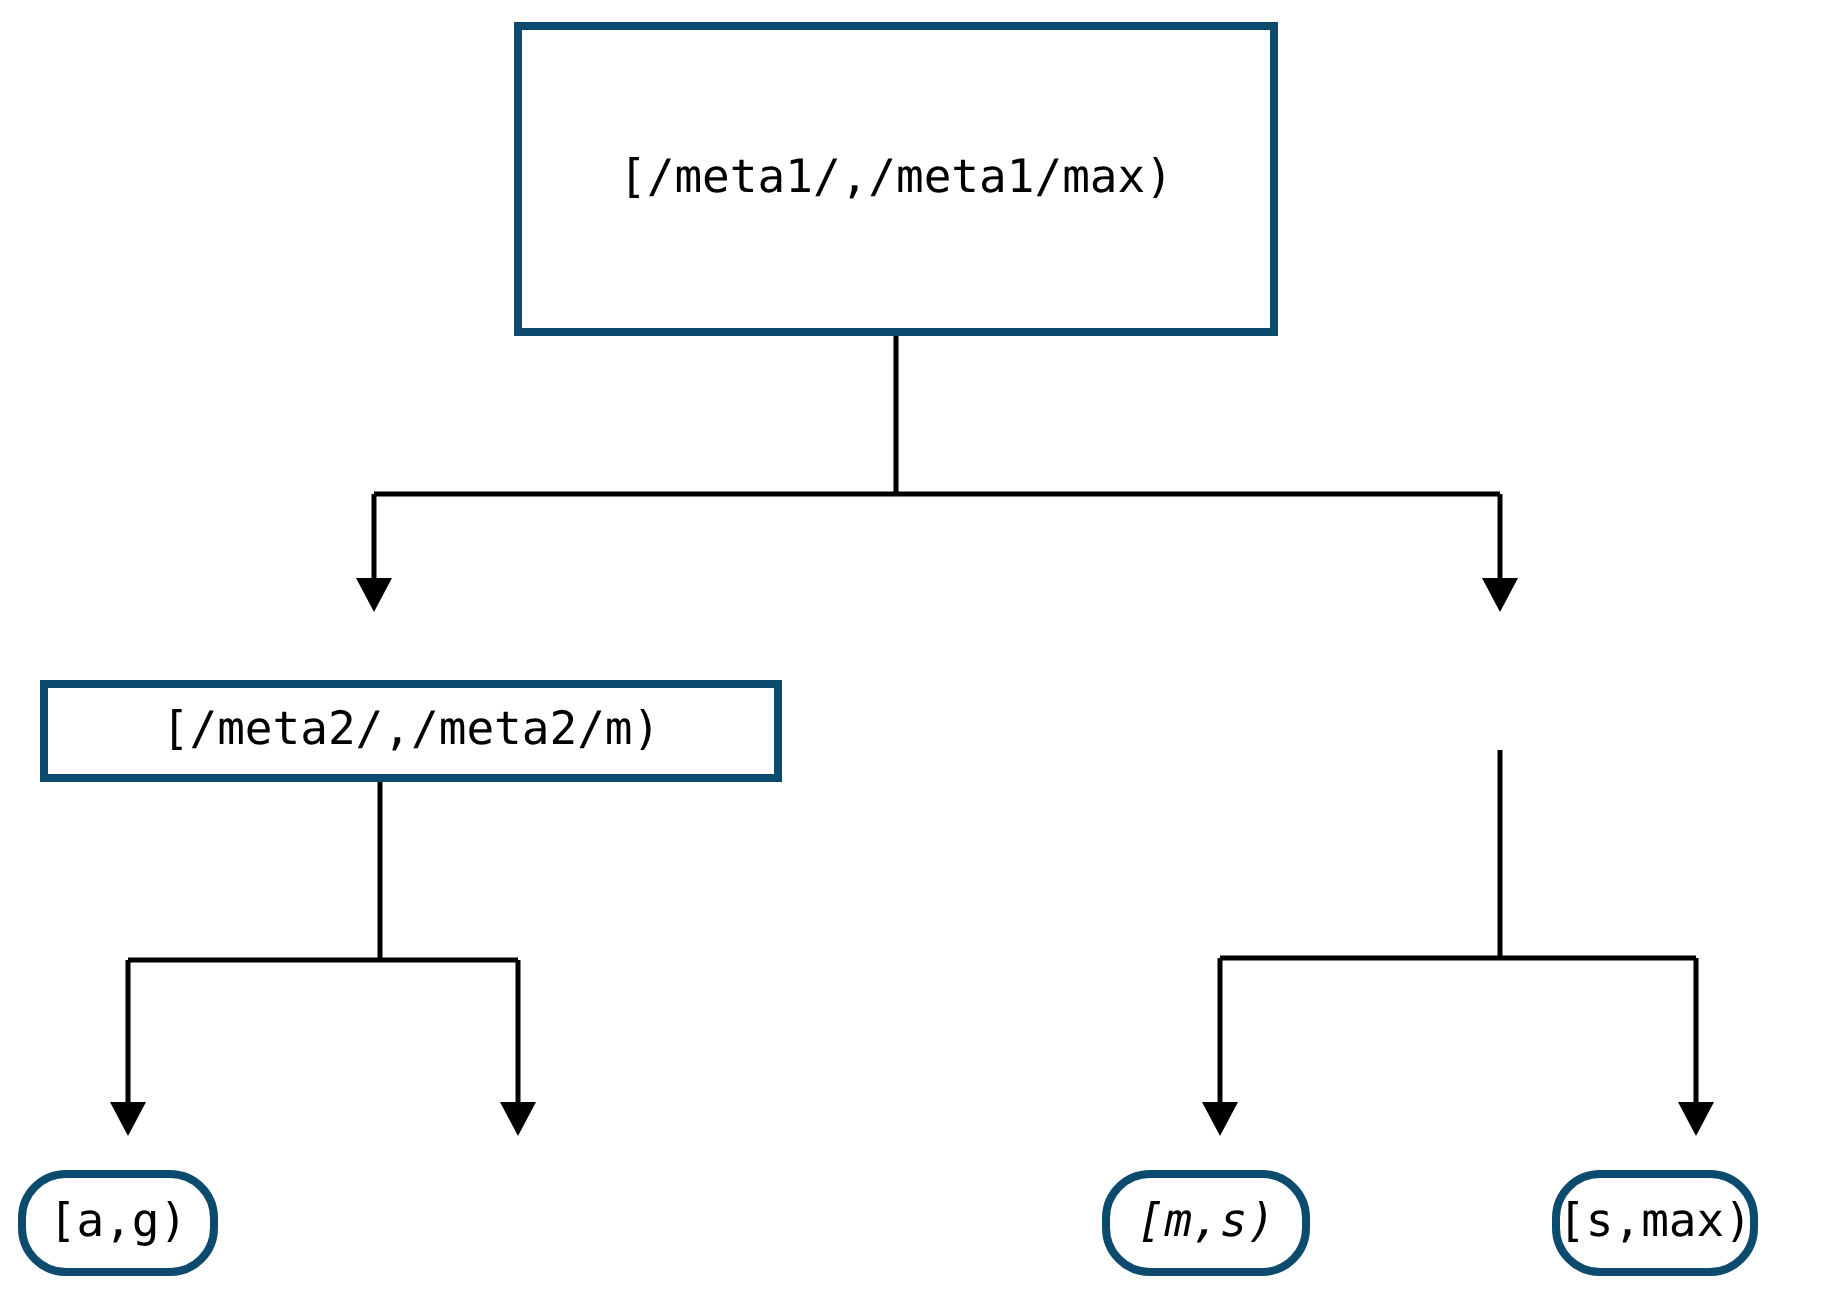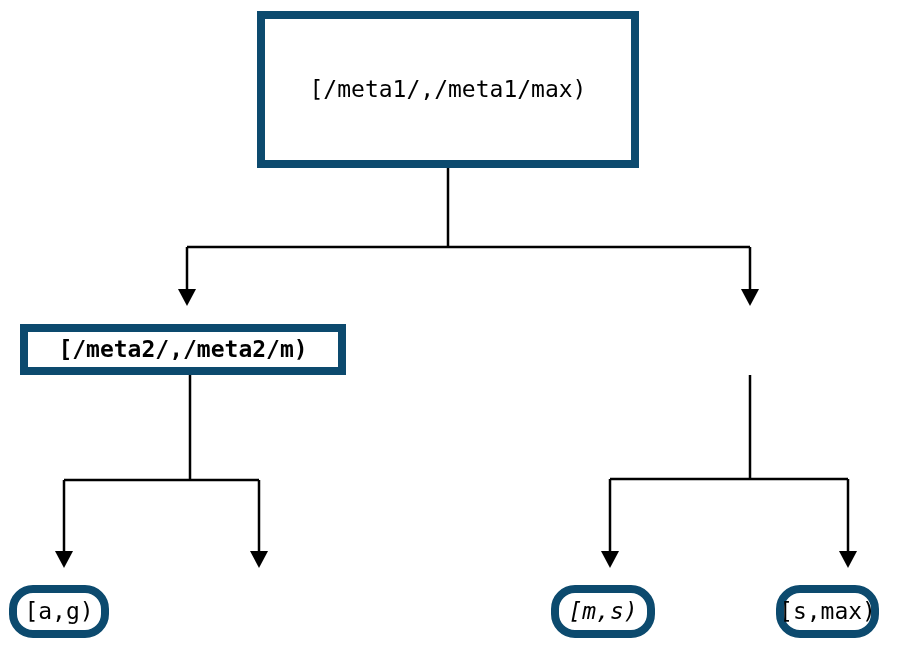--- a/index.html
+++ b/index.html
@@ -21,41 +21,41 @@
     left: 0;
     top: 0;
     width: 912px;
     height: 652px;
     pointer-events: none;
   }
   .node {
     position: absolute;
     box-sizing: border-box;
     background: #ffffff;
-    border: 8px solid #0c4a6e;
+    border: 4px solid #0c4a6e;
     display: flex;
     align-items: center;
     justify-content: center;
     color: #000000;
     white-space: nowrap;
     letter-spacing: 0px;
   }
   .node-label {
     display: block;
     line-height: 1;
   }
   .node-root   { font-size: 23px; }
   .node-mid    { font-size: 23px; }
   .node-leaf   { font-size: 23px; border-radius: 24px; }
 
   
   #node-root { left: 257px; top: 11px; width: 382px; height: 157px; }
 
   
-  #node-mid-left  { left: 20px;  top: 324px; width: 326px; height: 51px; font-weight: bold; }
+  #node-mid-left  { left: 20px;  top: 340px; width: 371px; height: 51px; }
   #node-mid-right { left: 580px; top: 324px; width: 319px; height: 51px; }
 
   
   #node-leaf-ag   { left: 9px;   top: 585px; width: 100px; height: 53px; }
   #node-leaf-gm   { left: 204px; top: 585px; width: 100px; height: 53px; }
   #node-leaf-ms   { left: 551px; top: 585px; width: 104px; height: 53px; font-style: italic; }
   #node-leaf-smax { left: 776px; top: 585px; width: 103px; height: 53px; }
 </style>
 </head>
 <body>

